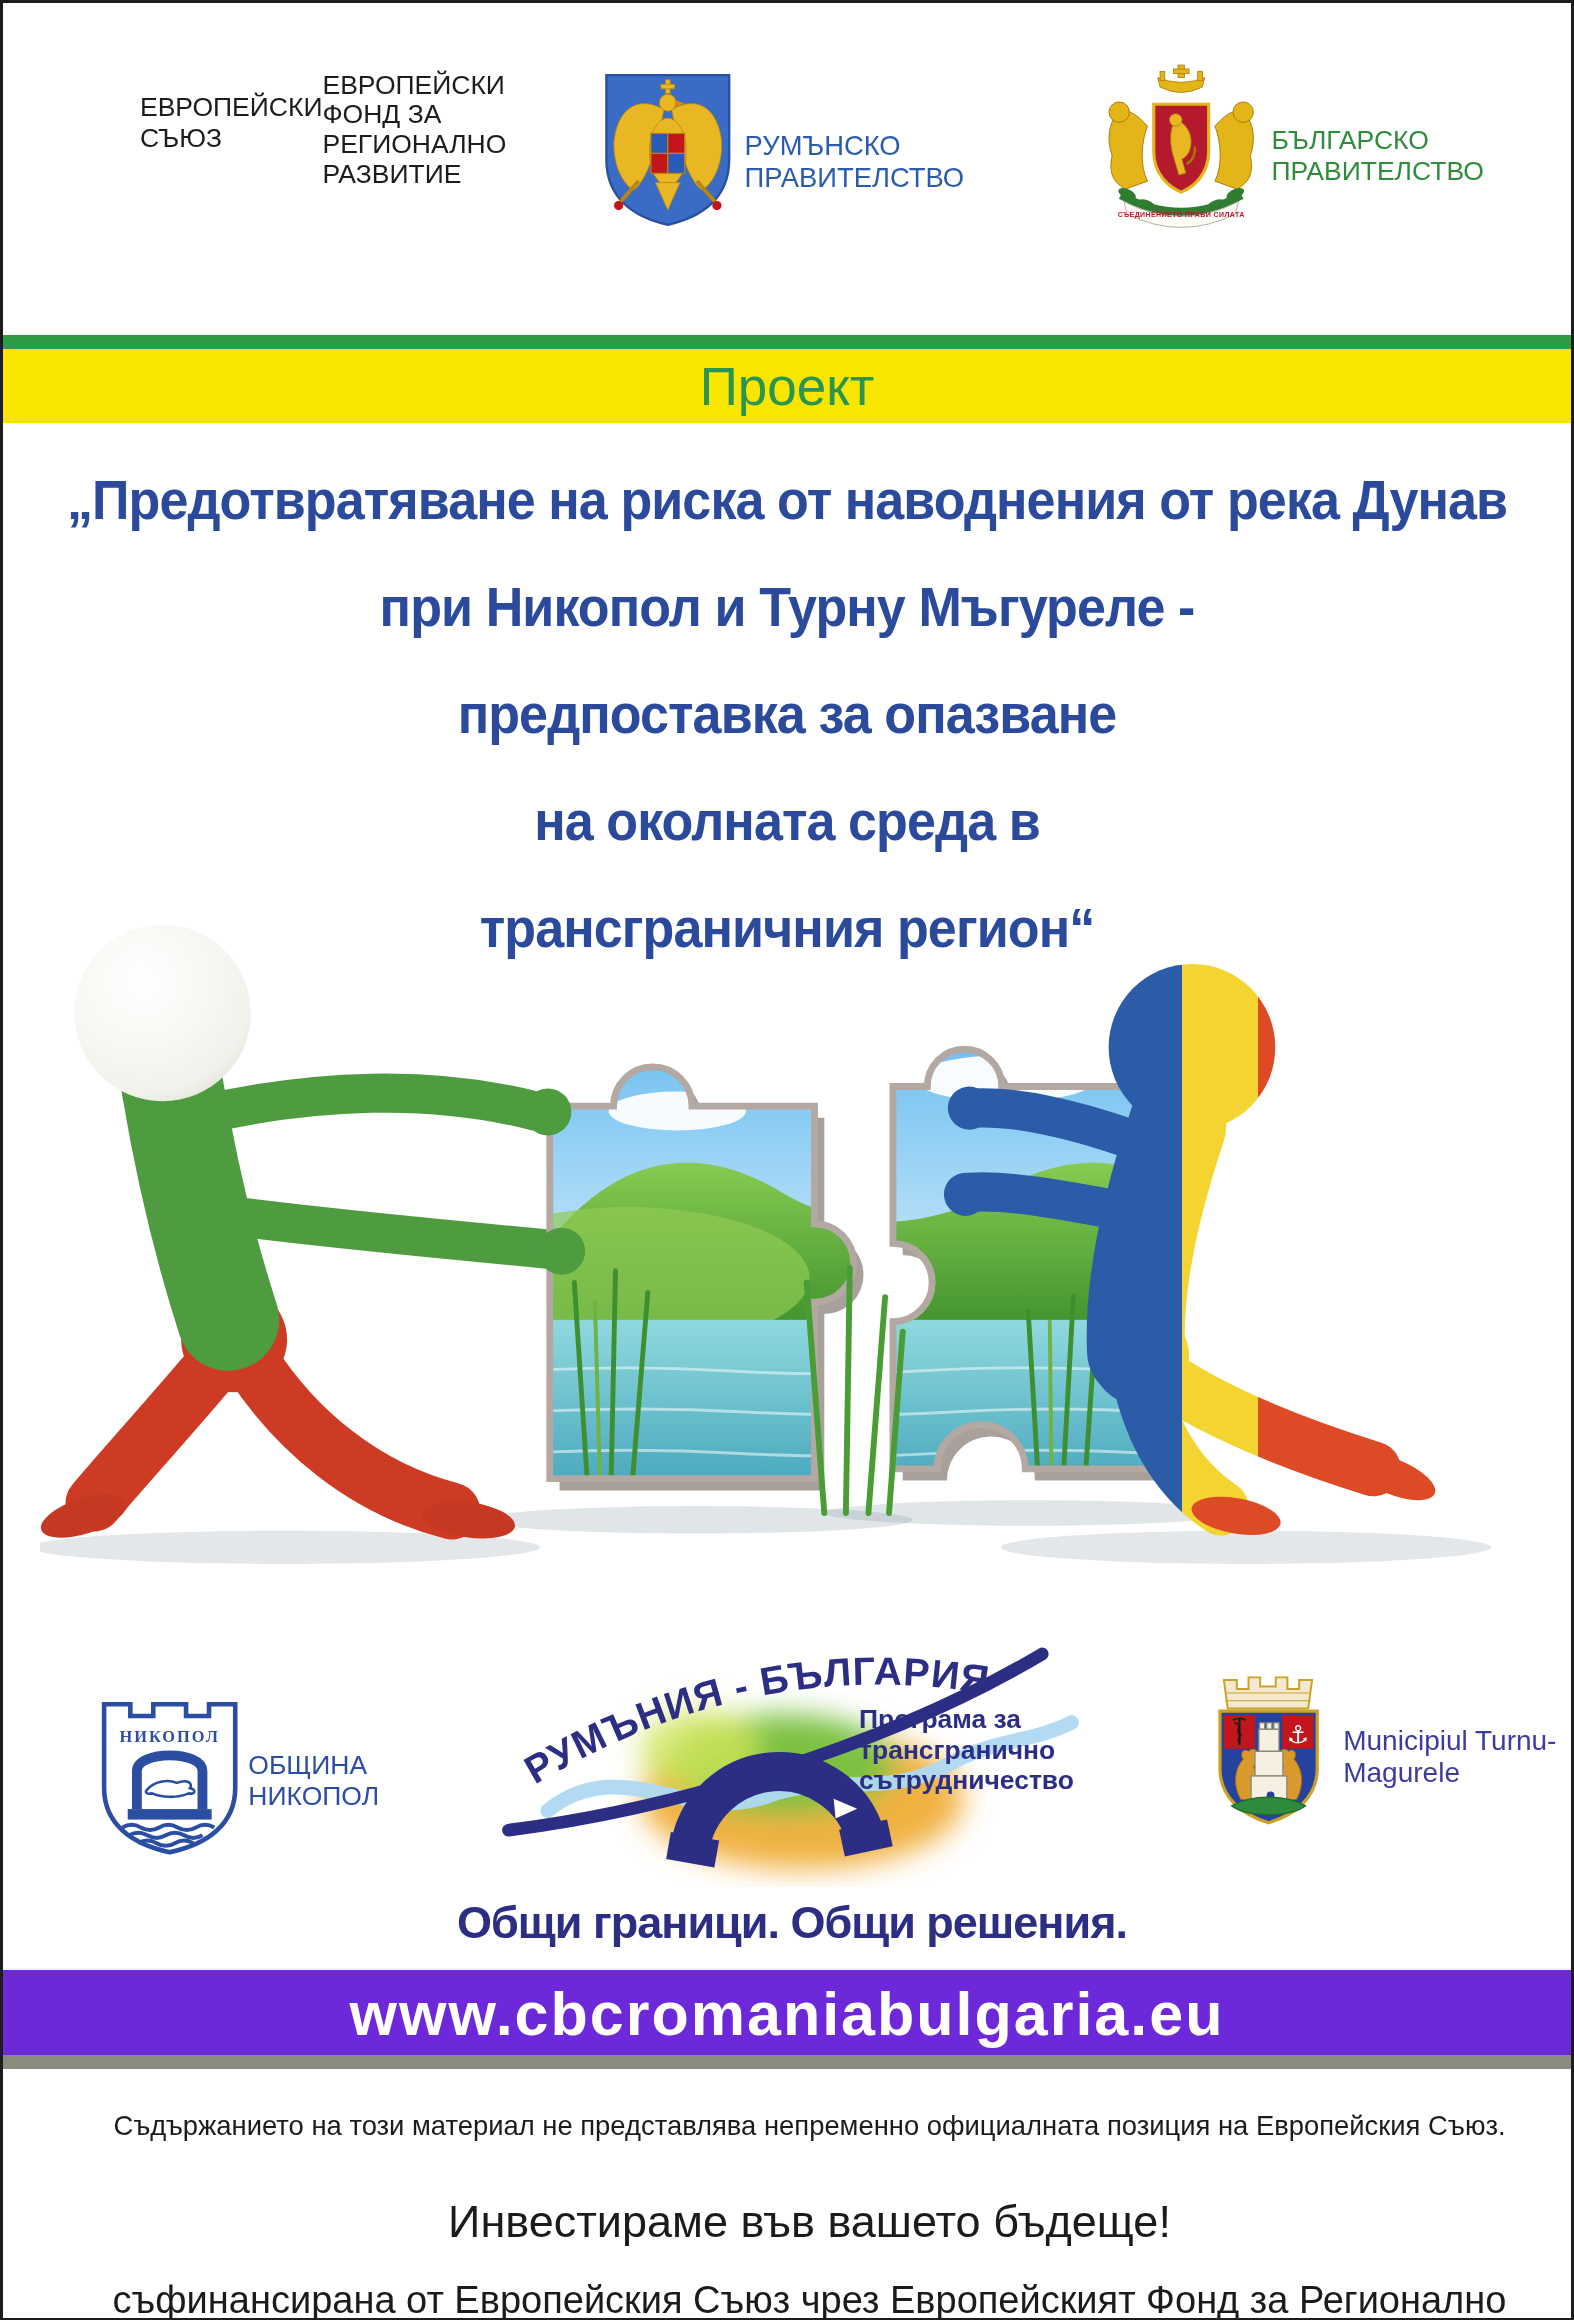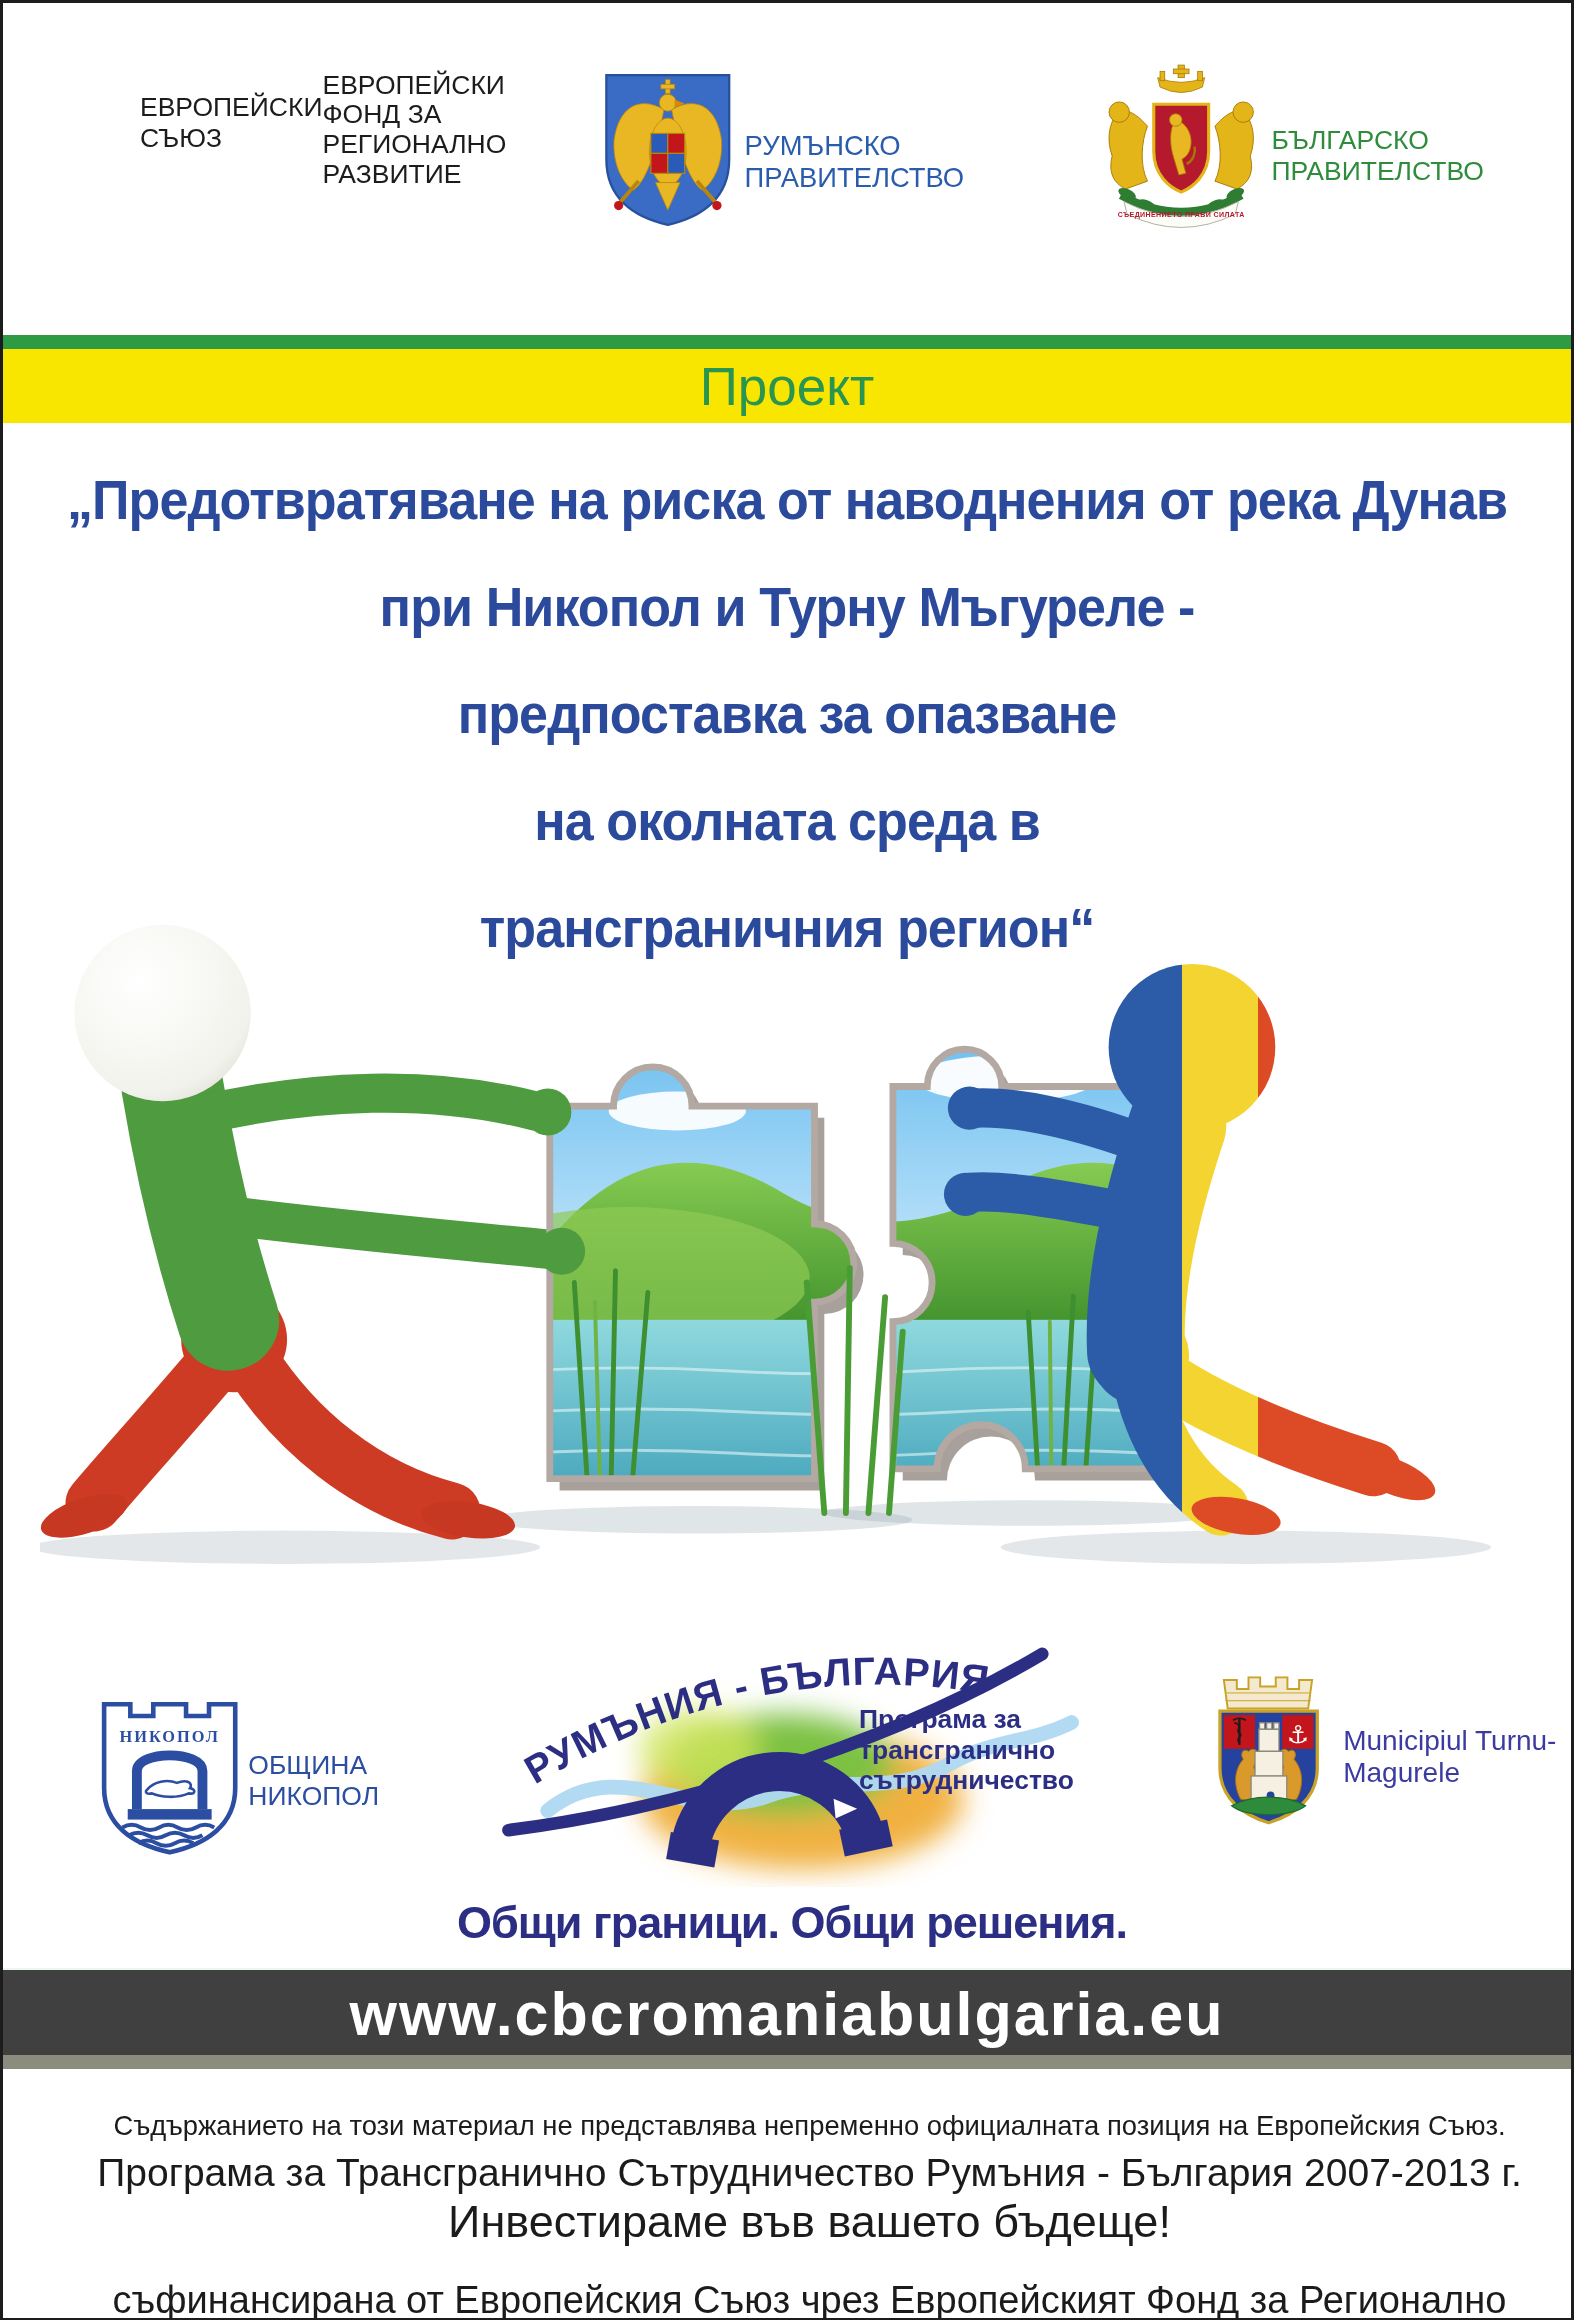--- a/index.html
+++ b/index.html
@@ -26,21 +26,21 @@
   .title-wrap{left:0;right:0;top:443px;}
   .title-line{font-size:56px;font-weight:bold;color:#2b4a9c;line-height:107px;
     letter-spacing:-1px;transform:scaleX(.93);white-space:nowrap;}
 
   
   .partner-label-nik{font-size:26.5px;color:#2b4ea2;margin-top:11.8px;}
   .partner-label-turnu{font-size:28px;color:#3b3ba0;margin-top:9.8px;}
   .slogan{font-size:45px;font-weight:bold;color:#2b2e83;letter-spacing:-1px;margin-top:5.9px;}
 
   
-  .web-bar{left:0;right:0;top:1965px;height:87px;background:#404040;
+  .web-bar{left:0;right:0;top:1965px;height:87px;background:#6d28d9;
     display:flex;align-items:center;justify-content:center;border-top:2.9px solid #eef7ee;}
   .web-url{font-size:61px;font-weight:bold;color:#ffffff;letter-spacing:2px;}
   .gray-strip{left:0;right:0;top:2052px;height:13.7px;background:#8b8b7e;}
   .foot{left:0;right:0;color:#1b1b1b;margin-left:45px;}
   .f1{top:2107px;font-size:27.4px;}
   .f2{top:2148px;font-size:39px;}
   .f3{top:2193px;font-size:45px;}
   .f4{top:2240px;font-size:39px;}
   .f5{top:2276px;font-size:38px;}
 </style>
@@ -347,18 +347,17 @@
     </svg>
     <div class="partner-label-turnu">Municipiul Turnu-Magurele</div>
   </div>
 
   <div class="abs web-bar">
     <div class="web-url">www.cbcromaniabulgaria.eu</div>
   </div>
   <div class="abs gray-strip"></div>
 
   <div class="abs ctr foot f1">Съдържанието на този материал не представлява непременно официалната позиция на Европейския Съюз.</div>
-  <div class="abs ctr foot f2">Програма за Трансгранично Сътрудничество Румъния - България 2007-2013 г.</div>
   <div class="abs ctr foot f3">Инвестираме във вашето бъдеще!</div>
   <div class="abs ctr foot f5">съфинансирана от Европейския Съюз чрез Европейският Фонд за Регионално Развитие.</div>
 
 </div>
 
 
 </body></html>

